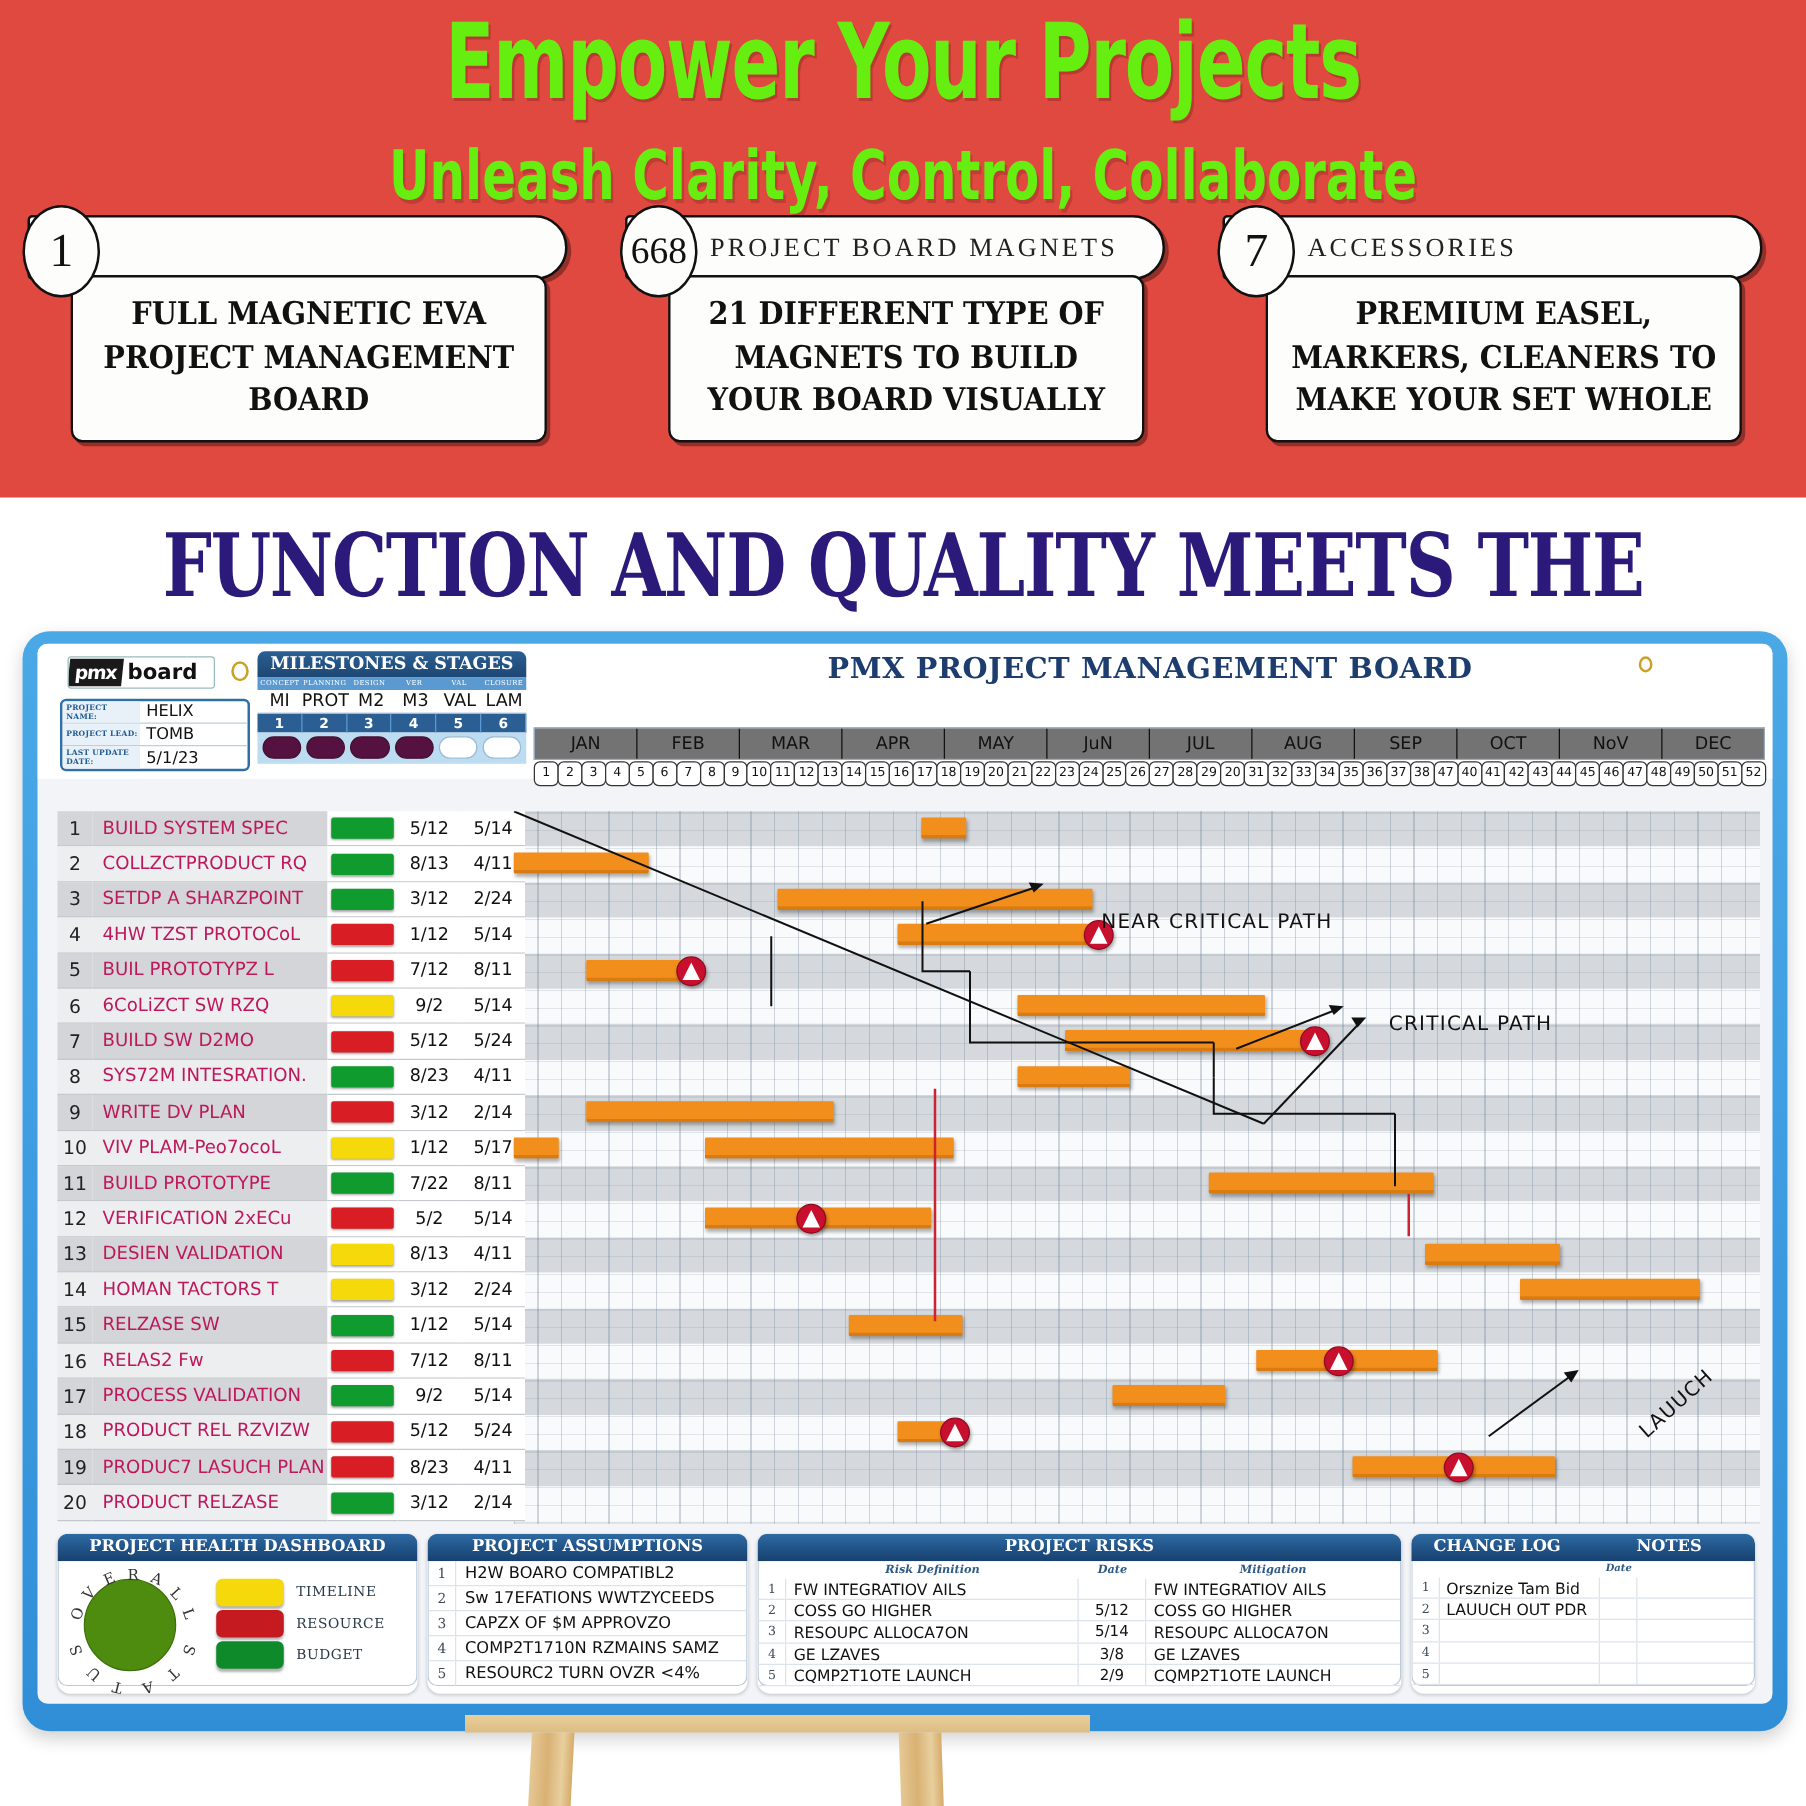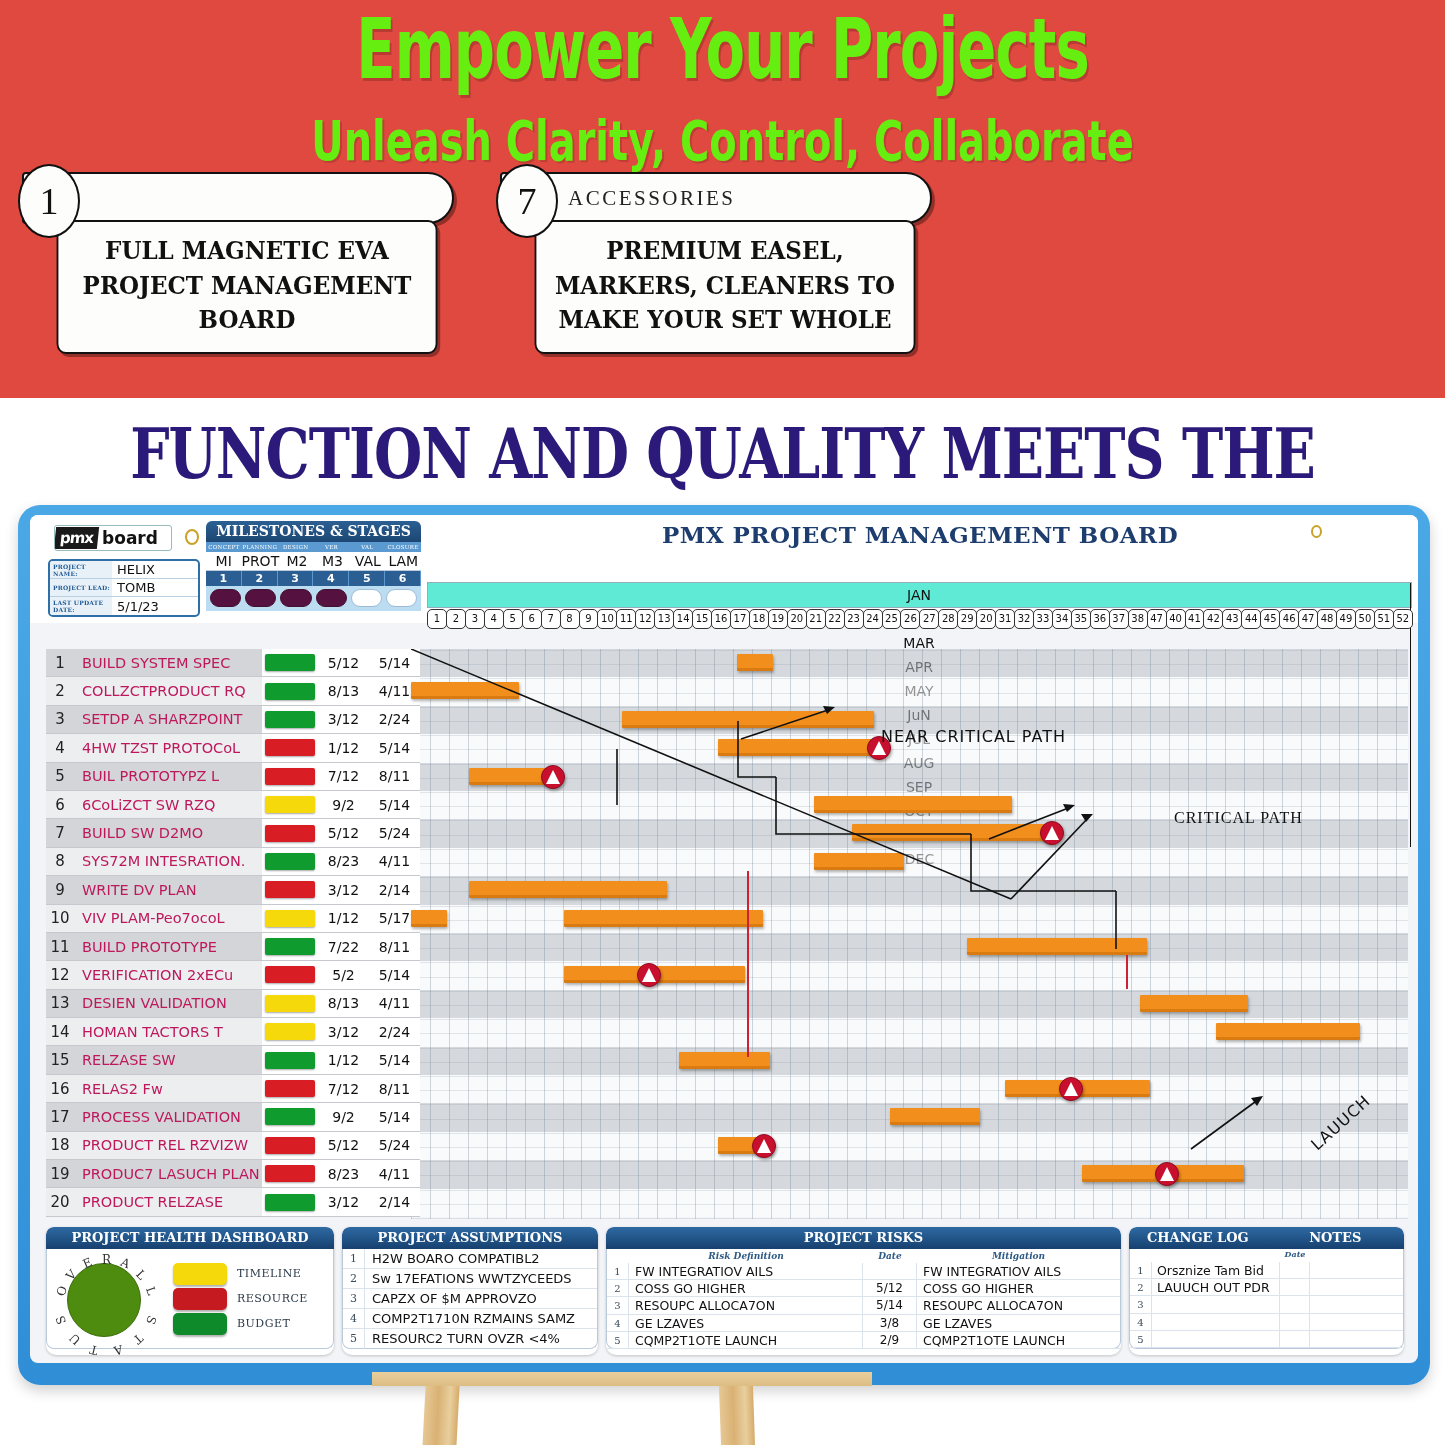--- a/index.html
+++ b/index.html
@@ -167,21 +167,21 @@
     border: 2px solid #c9a227; border-radius: 50%;
   }
 
   .q-row { position: absolute; left: 397px; top: 36px; width: 985px; height: 30px;
            display: flex; background: #fff; border: 1px solid #9ab; }
   .q-cell { flex: 1; text-align: center; font-family: "DejaVu Sans", sans-serif;
             font-size: 24px; color: #111; border-right: 2px solid #111; line-height: 28px; }
   .q-cell:last-child { border-right: none; }
 
   .m-row { position: absolute; left: 397px; top: 67px; width: 985px; height: 26px;
-           display: flex; background: #5eead4; border: 1px solid #9ab; flex-direction: column; }
+           display: flex; background: #737373; border: 1px solid #9ab; }
   .m-cell { flex: 1; text-align: center; font-family: "DejaVu Sans", sans-serif;
             font-size: 14px; color: #111; border-right: 1px solid #111; line-height: 24px; }
   .m-cell:last-child { border-right: none; }
 
   .w-row { position: absolute; left: 397px; top: 94px; width: 985px; height: 20px;
            display: flex; }
   .w-cell {
     flex: 1; text-align: center; font-family: "DejaVu Sans", sans-serif;
     font-size: 10px; color: #111; background: #fff;
     border: 1px solid #333; border-radius: 5px; margin-right: -1px;
@@ -353,20 +353,27 @@
 
   <div class="feat-row">
 
     <div class="feat">
       <div class="feat-top">
         <div class="feat-num">1</div>
       </div>
       <div class="feat-body">FULL MAGNETIC EVA PROJECT MANAGEMENT BOARD</div>
     </div>
 
+    <div class="feat">
+      <div class="feat-top">
+        <div class="feat-num sm">668</div>
+        <div class="feat-toplabel">PROJECT BOARD MAGNETS</div>
+      </div>
+      <div class="feat-body">21 DIFFERENT TYPE OF MAGNETS TO BUILD YOUR BOARD VISUALLY</div>
+    </div>
 
     <div class="feat">
       <div class="feat-top">
         <div class="feat-num">7</div>
         <div class="feat-toplabel">ACCESSORIES</div>
       </div>
       <div class="feat-body">PREMIUM EASEL, MARKERS, CLEANERS TO MAKE YOUR SET WHOLE</div>
     </div>
 
   </div>
@@ -781,21 +788,21 @@
       <line x1="600" y1="250" x2="678,168" stroke="#111" stroke-width="1.6"></line>
       <line x1="600" y1="250" x2="678" y2="168" stroke="#111" stroke-width="1.6"></line>
       <polygon points="682,165 670,165 675,173" fill="#111"></polygon>
       <line x1="780" y1="500" x2="848" y2="450" stroke="#111" stroke-width="1.6"></line>
       <polygon points="852,447 840,449 846,457" fill="#111"></polygon>
       <line x1="337" y1="222" x2="337" y2="408" stroke="#c23" stroke-width="2"></line>
       <line x1="716" y1="306" x2="716" y2="340" stroke="#c23" stroke-width="2"></line>
     </svg>
 
     <div class="annot" style="left:851px;top:212px;">NEAR CRITICAL PATH</div>
-    <div class="annot" style="left:1144px;top:294px;font-family:Liberation Serif, serif;">CRITICAL PATH</div>
+    <div class="annot" style="left:1081px;top:294px;">CRITICAL PATH</div>
     <div class="annot rot" style="left:1290px;top:620px;">LAUUCH</div>
 
     <div class="panels">
 
       <div class="panel pd">
         <div class="p-head">
           <span>PROJECT HEALTH DASHBOARD</span>
         </div>
         <div class="p-body dash-body">
           <div class="circle-wrap">

